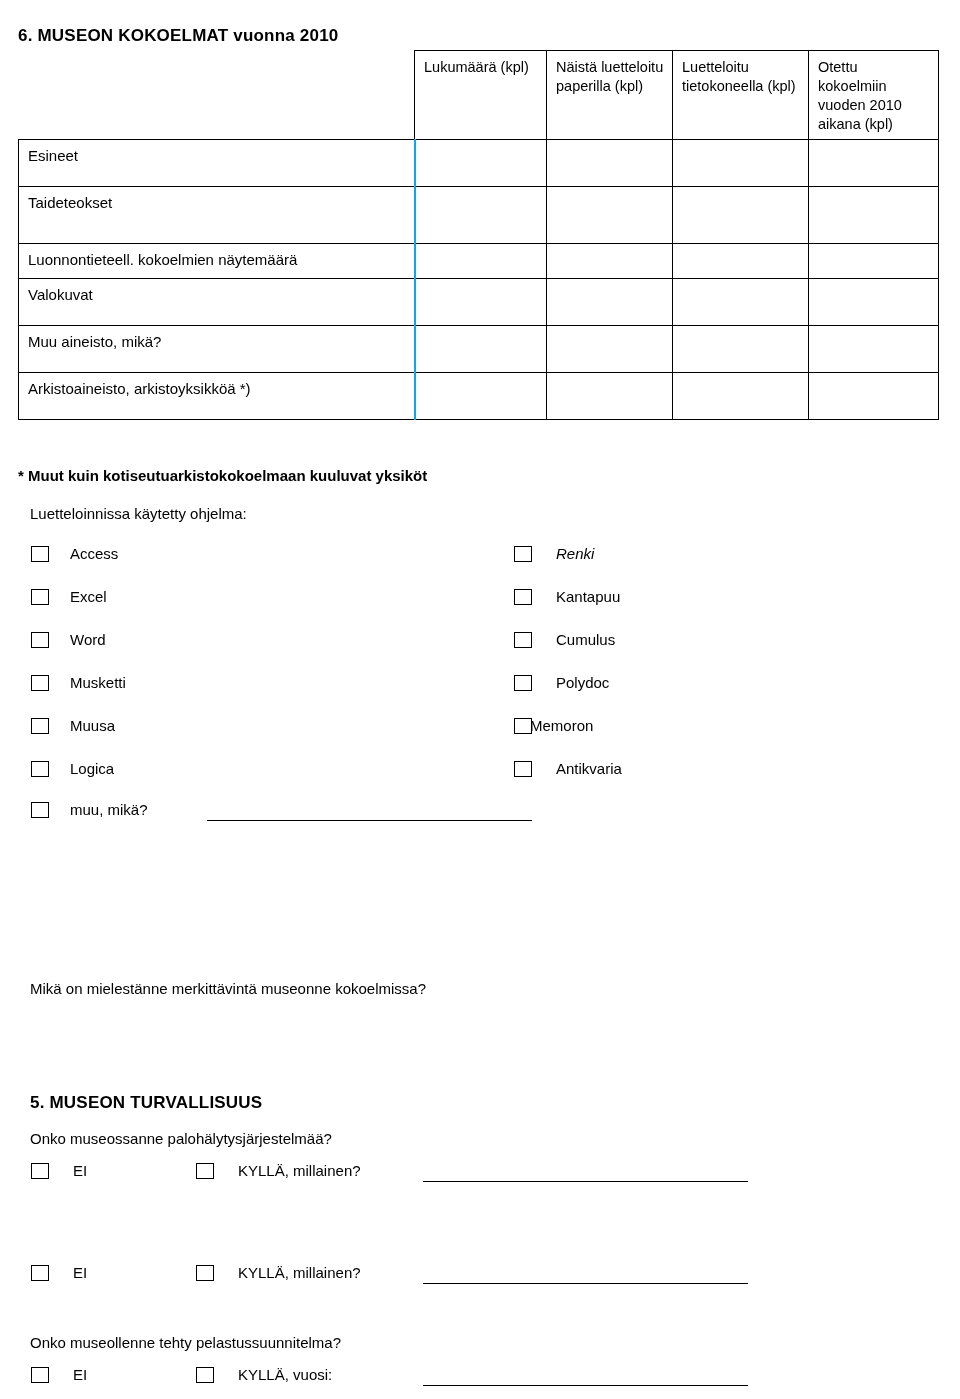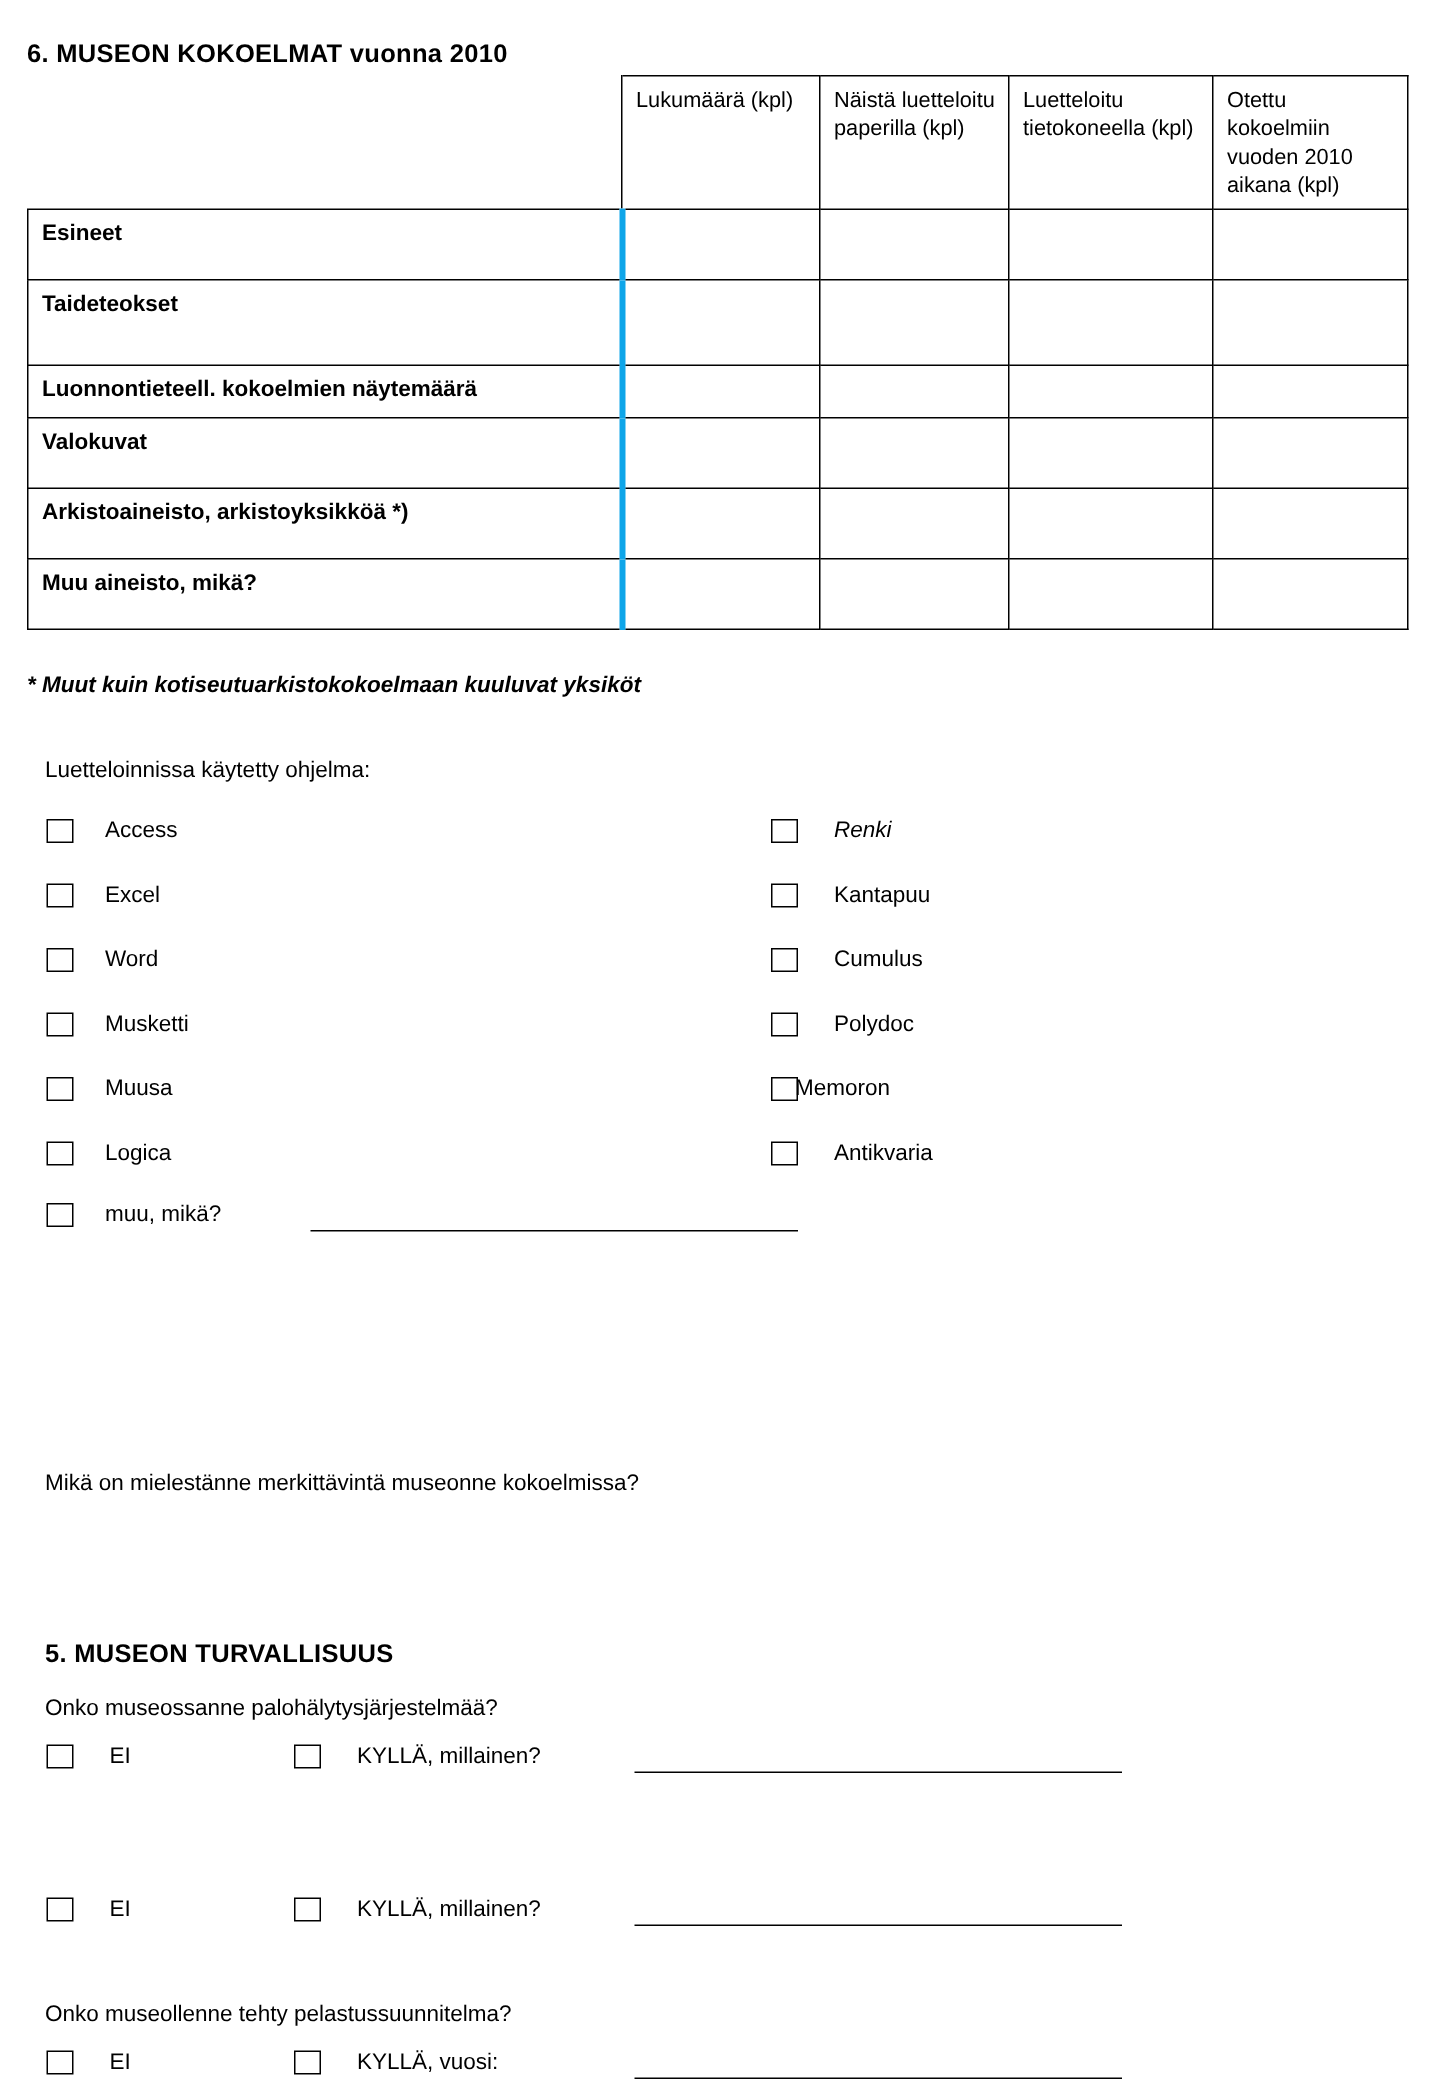--- a/index.html
+++ b/index.html
@@ -51,22 +51,21 @@
     line-height: 1.28;
     height: 22px;
     margin-left: 34px;
   }
   .coll-table td.hdr {
     font-size: 14.5px;
     line-height: 1.3;
     padding-top: 7px;
   }
   .coll-table td.row-label {
-    border-right: 4px solid #0ea5e9;
-    font-weight: bold;
+    border-right: 2px solid #0ea5e9;
   }
   .hdr-blank {
     border-top: none !important;
     border-left: none !important;
   }
   .c0 { width: 396px; }
   .c1 { width: 132px; }
   .c2 { width: 126px; }
   .c3 { width: 136px; }
   .c4 { width: 130px; }
@@ -150,37 +149,37 @@
         <td></td>
       </tr>
       <tr class="row-h1">
         <td class="row-label">Valokuvat</td>
         <td></td>
         <td></td>
         <td></td>
         <td></td>
       </tr>
       <tr class="row-h1">
+        <td class="row-label">Muu aineisto, mikä?</td>
+        <td></td>
+        <td></td>
+        <td></td>
+        <td></td>
+      </tr>
+      <tr class="row-h1">
         <td class="row-label">Arkistoaineisto, arkistoyksikköä *)</td>
-        <td></td>
-        <td></td>
-        <td></td>
-        <td></td>
-      </tr>
-      <tr class="row-h1">
-        <td class="row-label">Muu aineisto, mikä?</td>
         <td></td>
         <td></td>
         <td></td>
         <td></td>
       </tr>
     </tbody>
   </table>
 
-  <div class="txt bold" style="left:18px; top:447px;font-style:italic;">* Muut kuin kotiseutuarkistokokoelmaan kuuluvat yksiköt</div>
+  <div class="txt bold" style="left:18px; top:466px;">* Muut kuin kotiseutuarkistokokoelmaan kuuluvat yksiköt</div>
 
   <div class="txt" style="left:30px; top:504px;">Luetteloinnissa käytetty ohjelma:</div>
 
   <div class="cb" style="left:31px; top:546px;"></div>
   <div class="cb-label" style="left:70px; top:545px;">Access</div>
 
   <div class="cb" style="left:31px; top:589px;"></div>
   <div class="cb-label" style="left:70px; top:588px;">Excel</div>
 
   <div class="cb" style="left:31px; top:632px;"></div>

